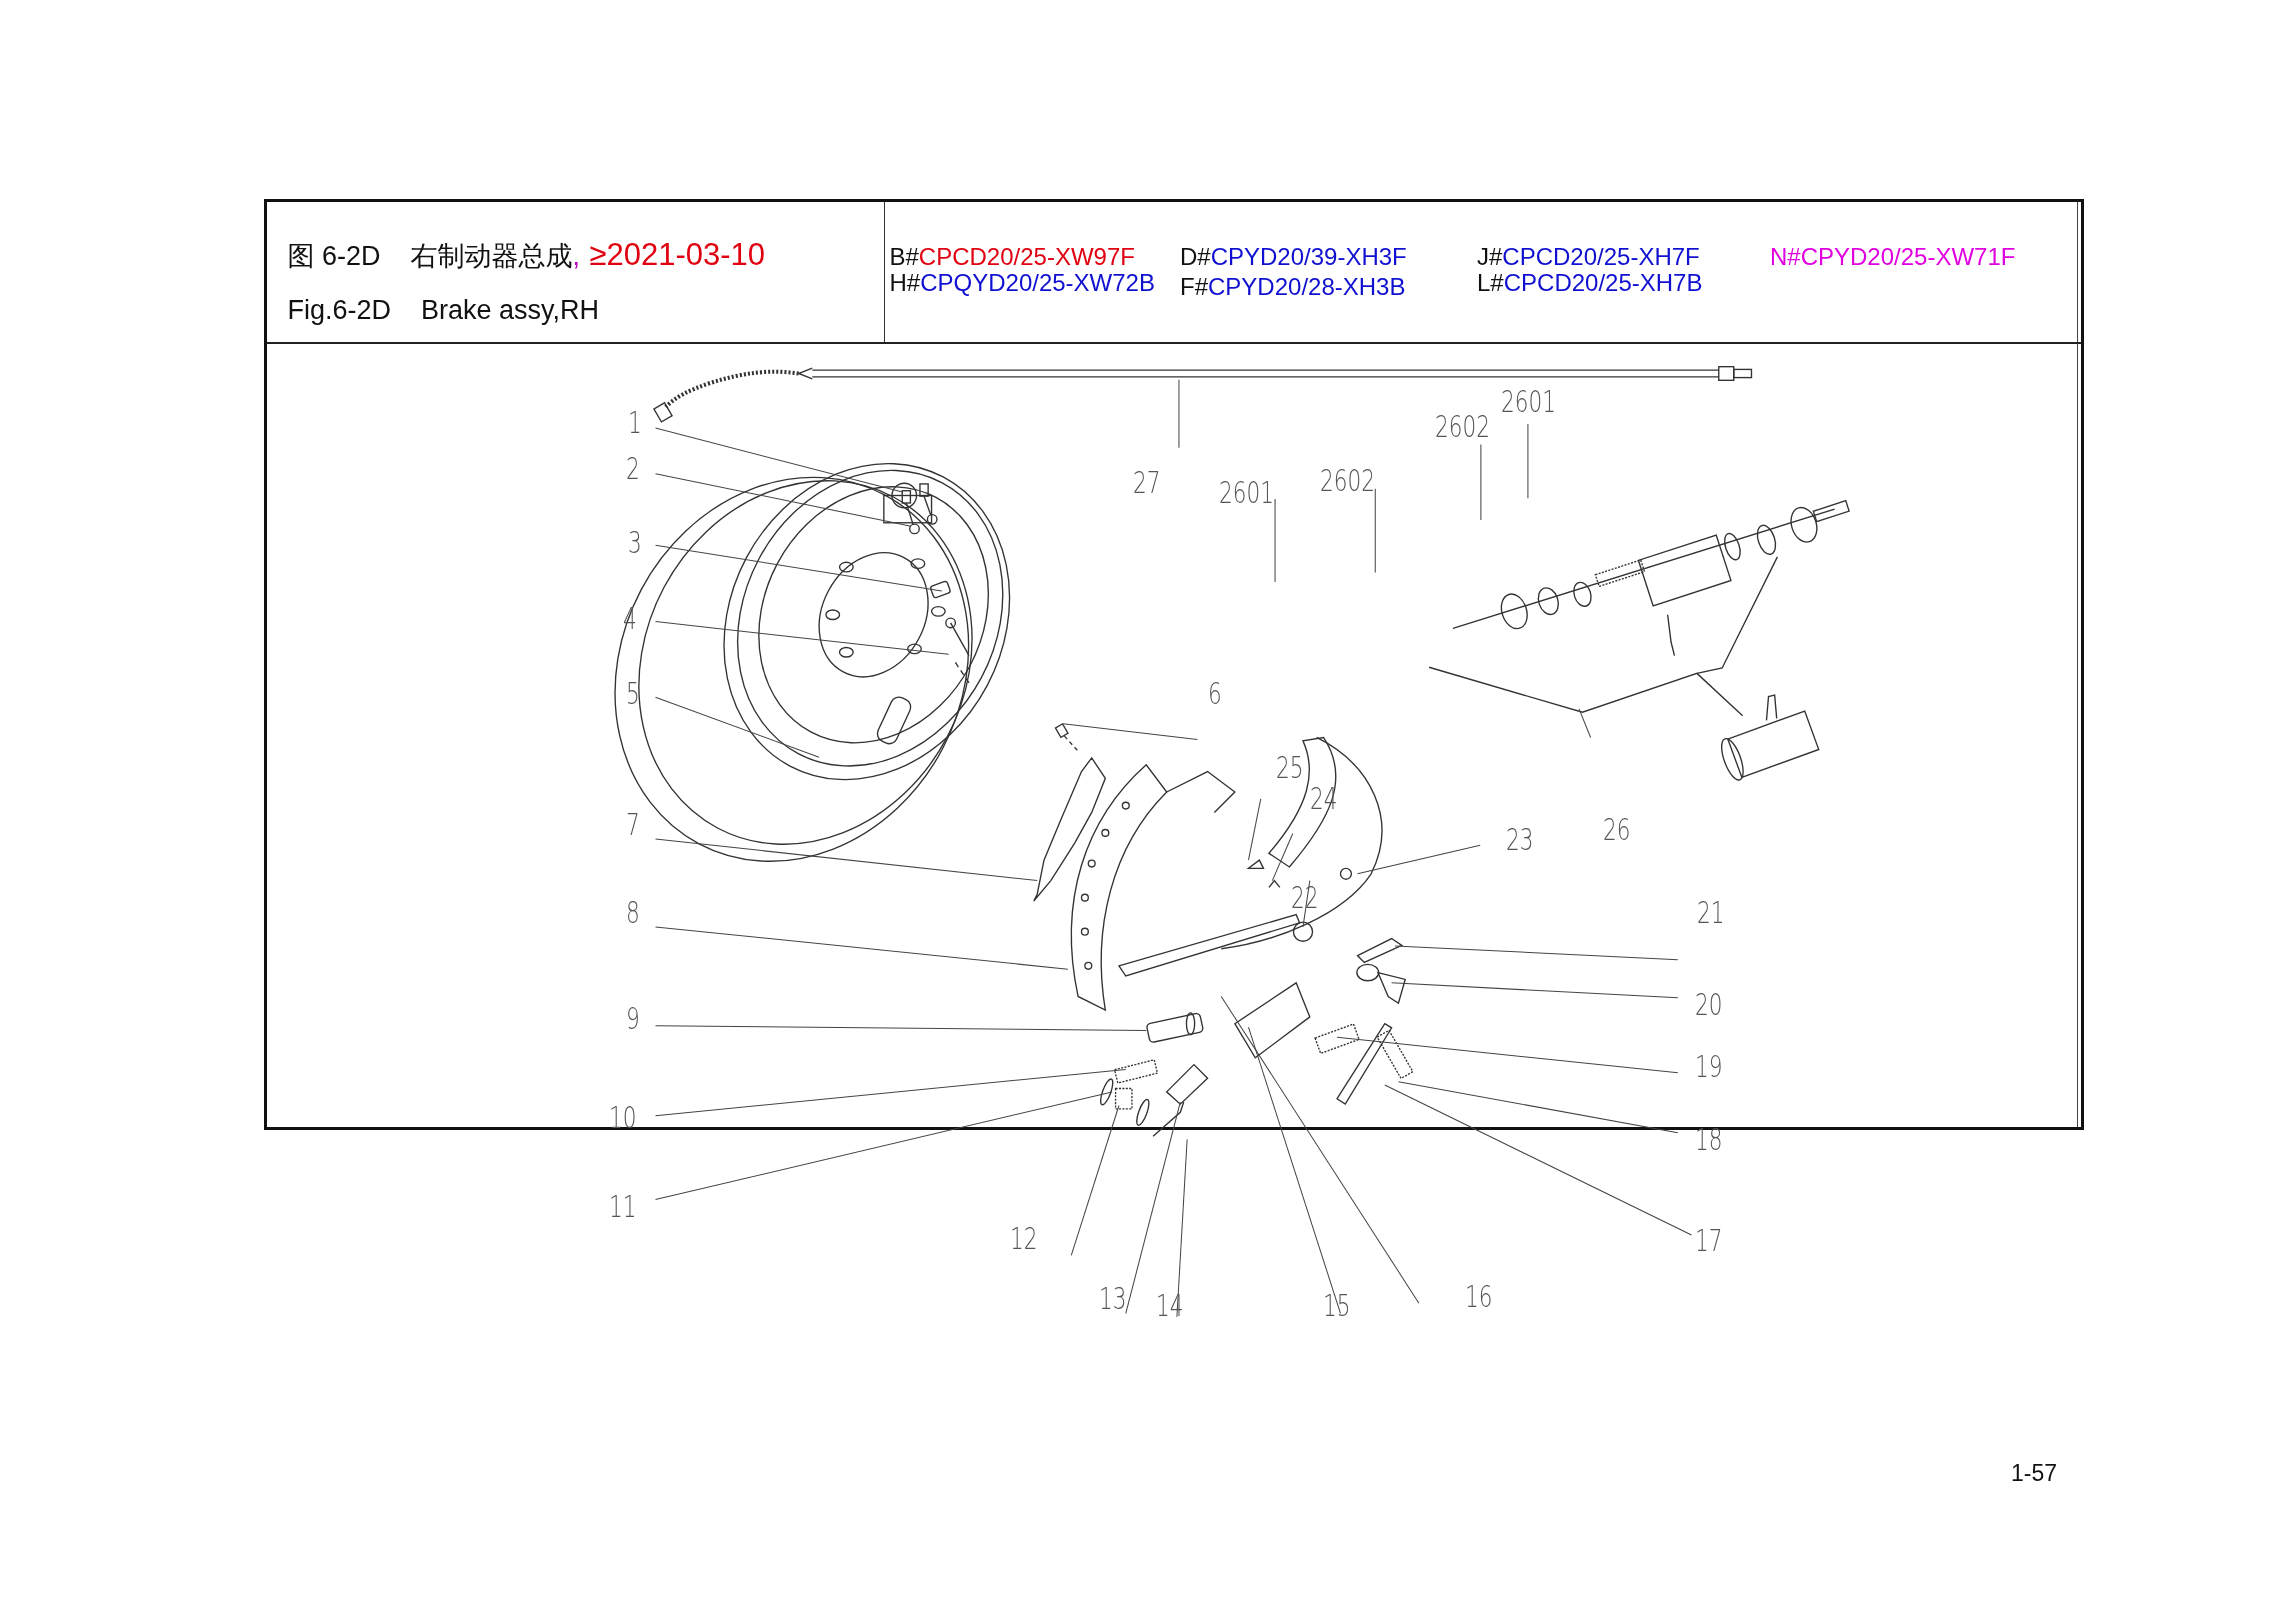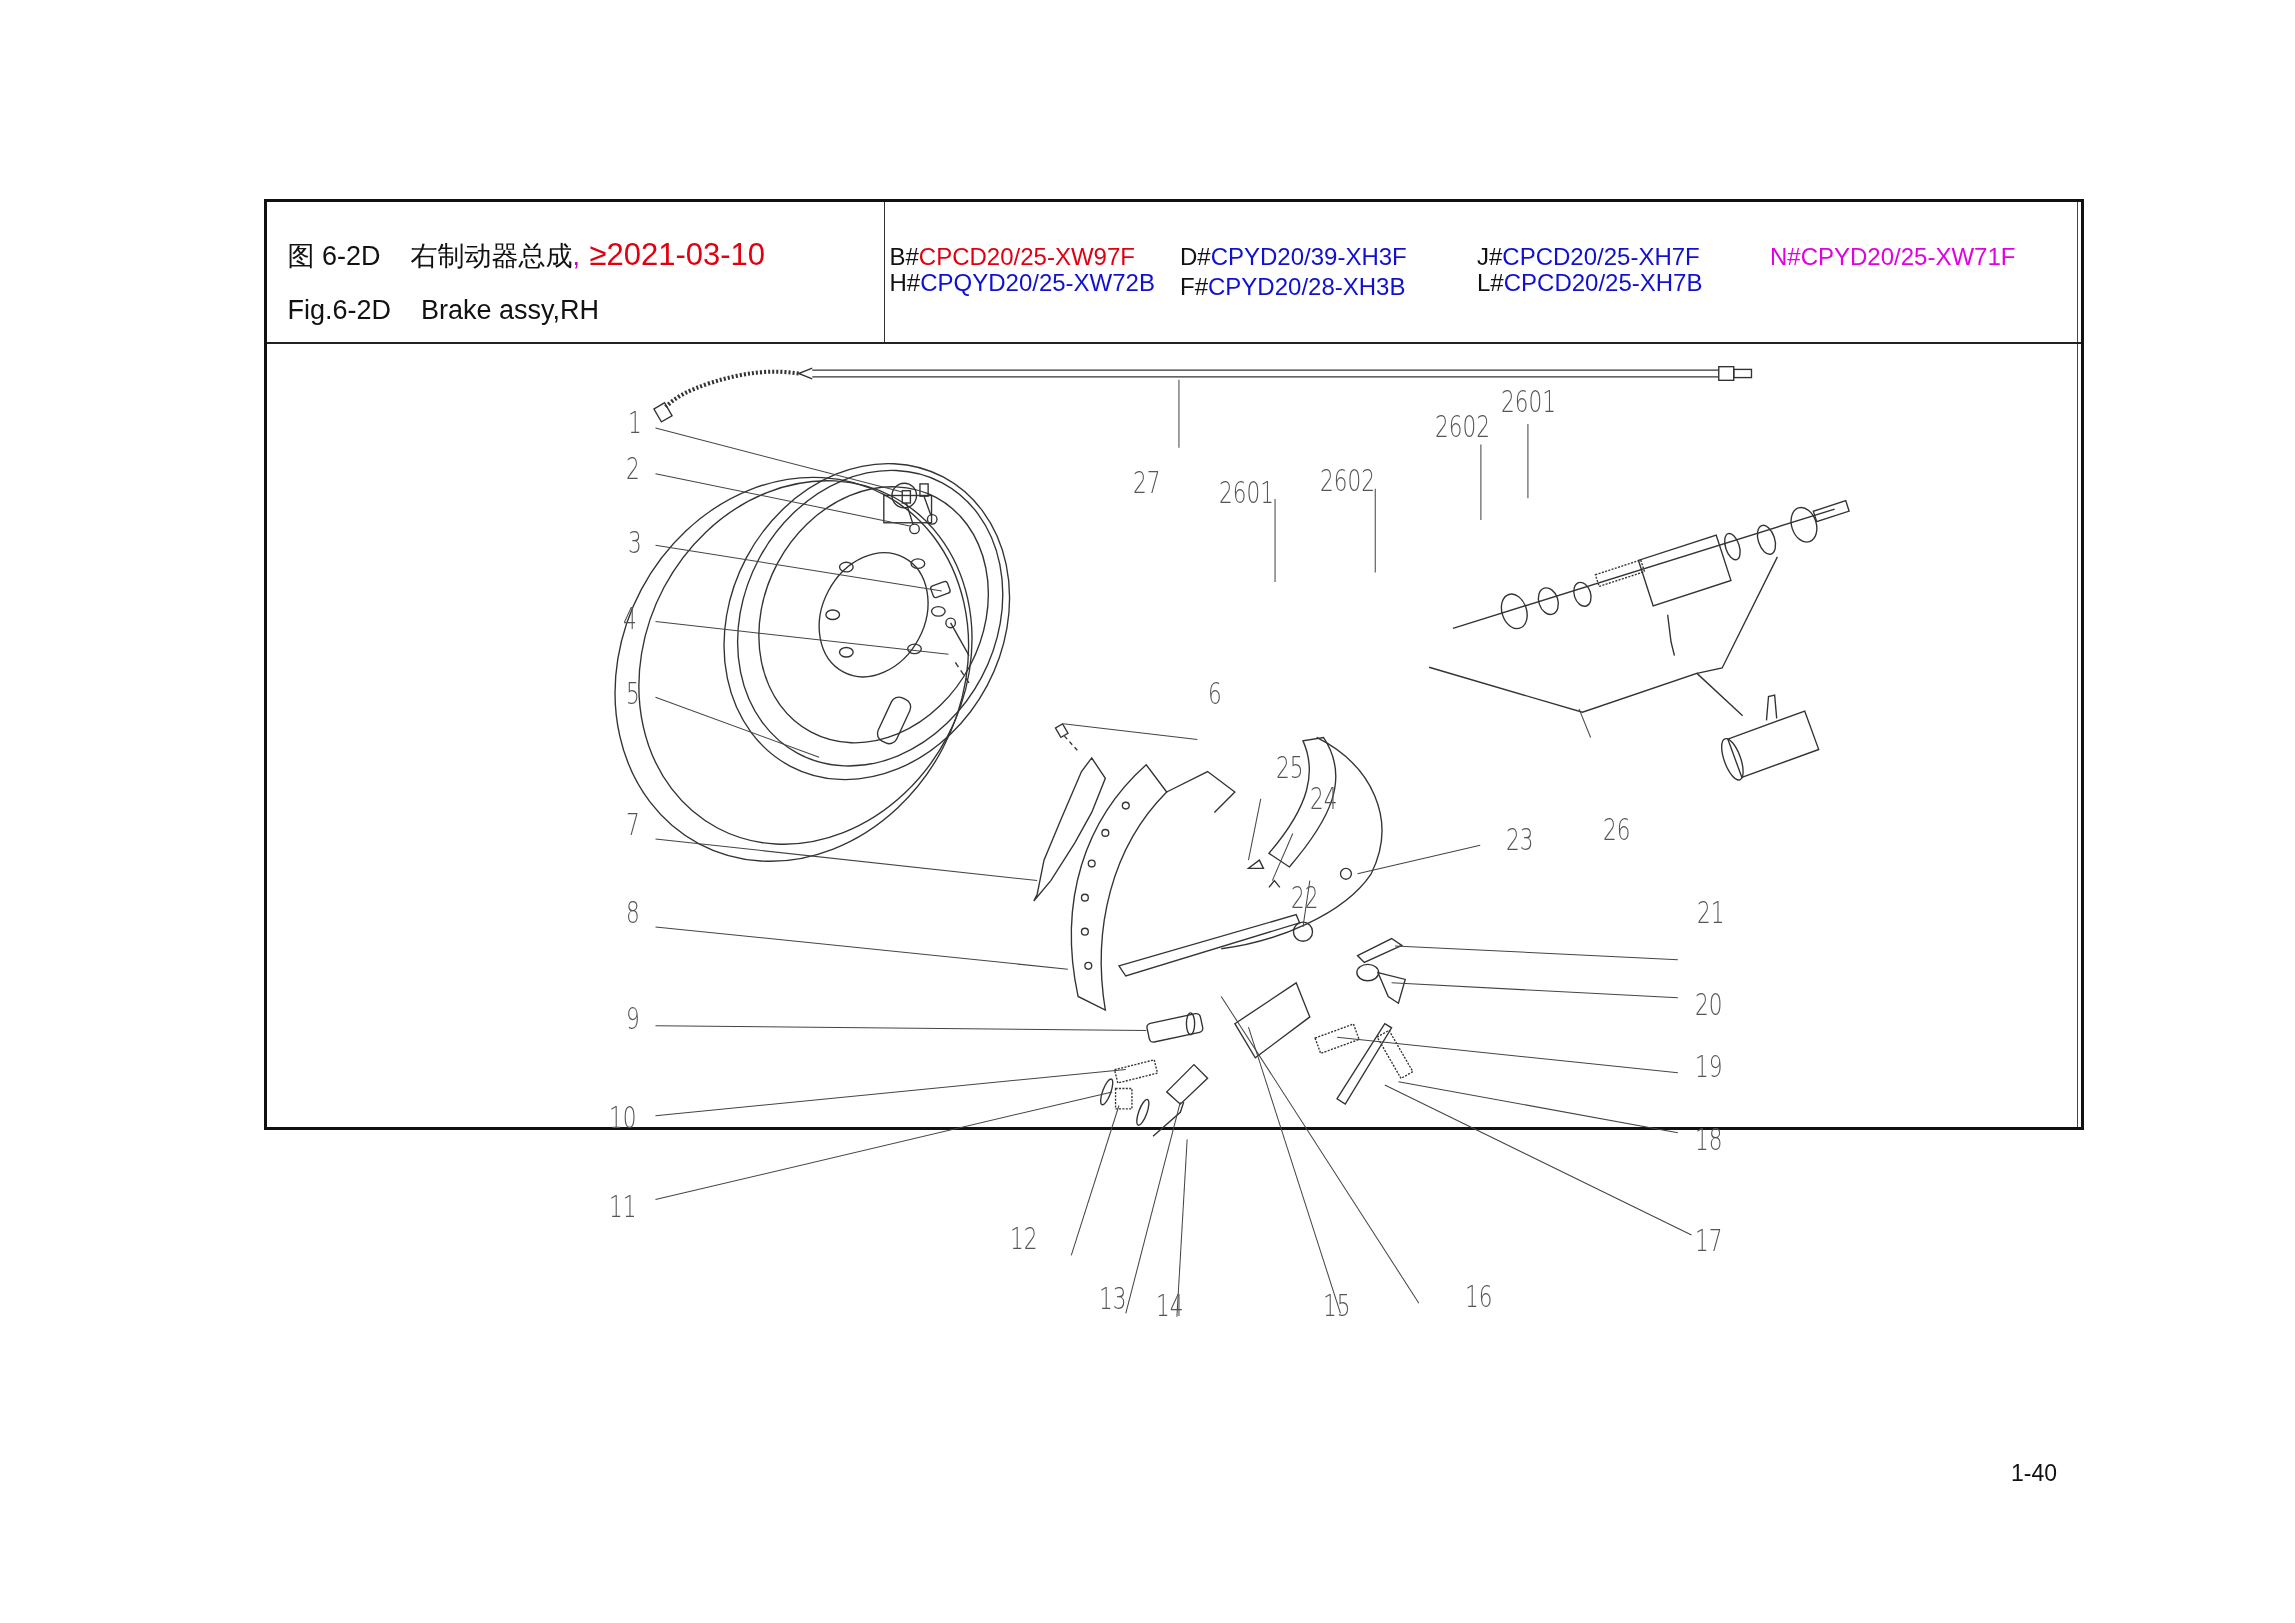--- a/index.html
+++ b/index.html
@@ -248,14 +248,14 @@
     <div class="callout" style="left:1009px; top:408px;">25</div>
     <div class="callout" style="left:1336px; top:470px;">26</div>
     <div class="callout" style="left:866px; top:123px;">27</div>
     <div class="callout" style="left:952px; top:133px;">2601</div>
     <div class="callout" style="left:1053px; top:121px;">2602</div>
     <div class="callout" style="left:1168px; top:67px;">2602</div>
     <div class="callout" style="left:1234px; top:42px;">2601</div>
   </div>
 </div>
 
-<div class="page-number">1-40</div>
+<div class="page-number">1-57</div>
 
 
 </body></html>

